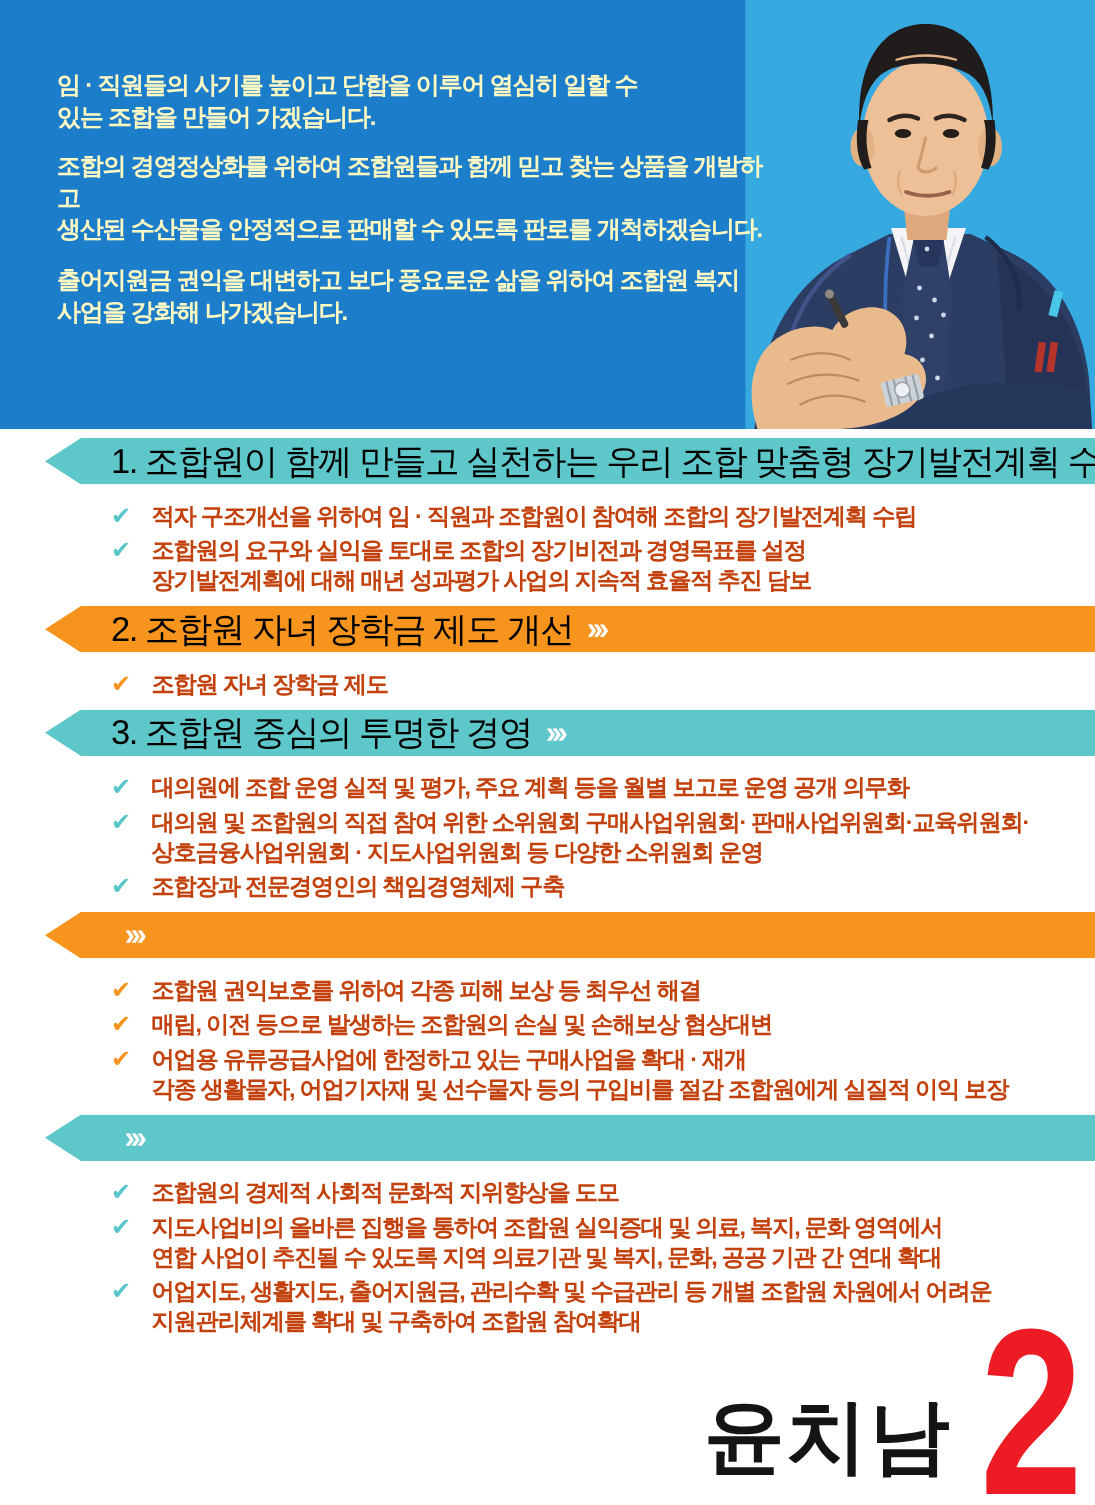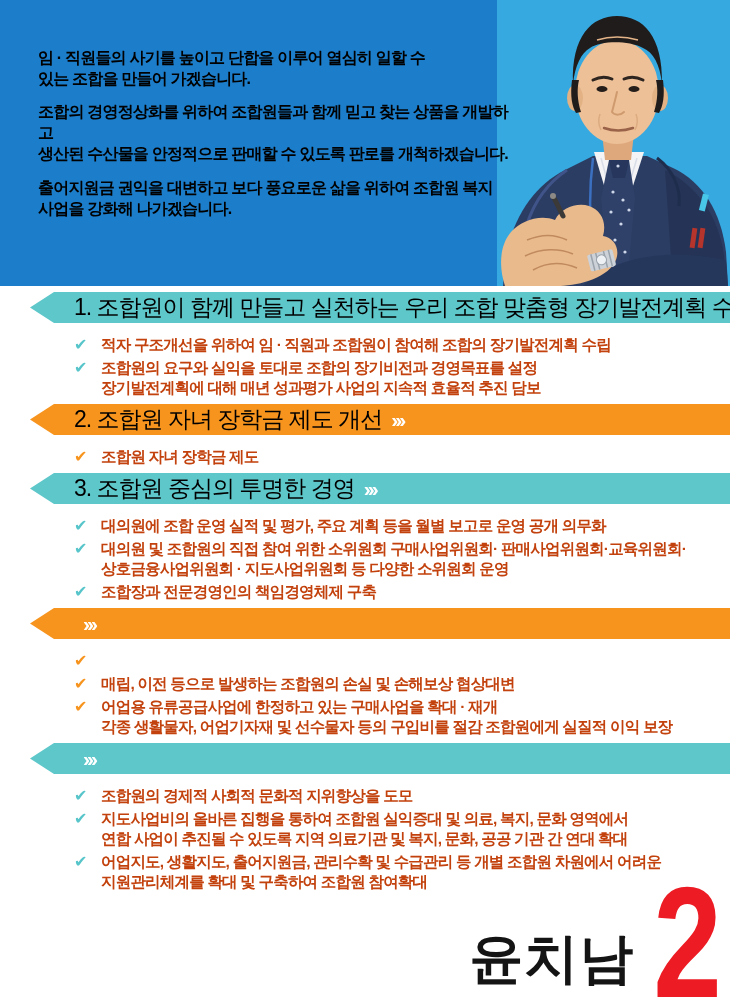--- a/index.html
+++ b/index.html
@@ -10,21 +10,21 @@
   
   .hero{position:relative;width:730px;height:286px;background:var(--blue,#1c7dca);}
   .hero-photo{position:absolute;top:0;right:0;width:233px;height:286px;background:var(--photo-blue,#36a9e0);}
   .hero-photo svg{display:block;}
   .hero-text{position:absolute;top:32px;left:38px;width:480px;z-index:2;}
   .headline{margin:0;color:#fff;font-size:40px;font-weight:bold;line-height:1.17;
     letter-spacing:-2px;white-space:nowrap;}
   .headline .line{display:block;}
   .hl{color:var(--yellow,#f9ec31);}
   .hero-paras{margin-top:15px;}
-  .hero-paras p{margin:0 0 12px;color:#000000;font-size:16px;font-weight:bold;line-height:1.32;
+  .hero-paras p{margin:0 0 12px;color:#fef9c3;font-size:16px;font-weight:bold;line-height:1.32;
     letter-spacing:-0.8px;white-space:pre-line;}
   
   main{padding-top:6px;}
   .section{margin-bottom:6px;}
   .section-bar{
     height:31px;margin-left:30px;display:flex;align-items:center;box-sizing:border-box;
     padding-left:44px;
     clip-path:polygon(0 50%,24px 0,100% 0,100% 100%,24px 100%);
   }
   .s-teal .section-bar{background:var(--teal,#5ec7ca);}
@@ -186,20 +186,21 @@
 </ul>
   </section>
 
   <section class="section s-orange">
     <div class="section-bar">
       <span class="arrows">›››</span>
     </div>
     <ul class="bullets">
   <li class="bullet">
     <span class="check">✔</span>
+    <span class="bullet-text">조합원 권익보호를 위하여 각종 피해 보상 등 최우선 해결</span>
   </li>
 
   <li class="bullet">
     <span class="check">✔</span>
     <span class="bullet-text">매립, 이전 등으로 발생하는 조합원의 손실 및 손해보상 협상대변</span>
   </li>
 
   <li class="bullet">
     <span class="check">✔</span>
     <span class="bullet-text">어업용 유류공급사업에 한정하고 있는 구매사업을 확대 · 재개

